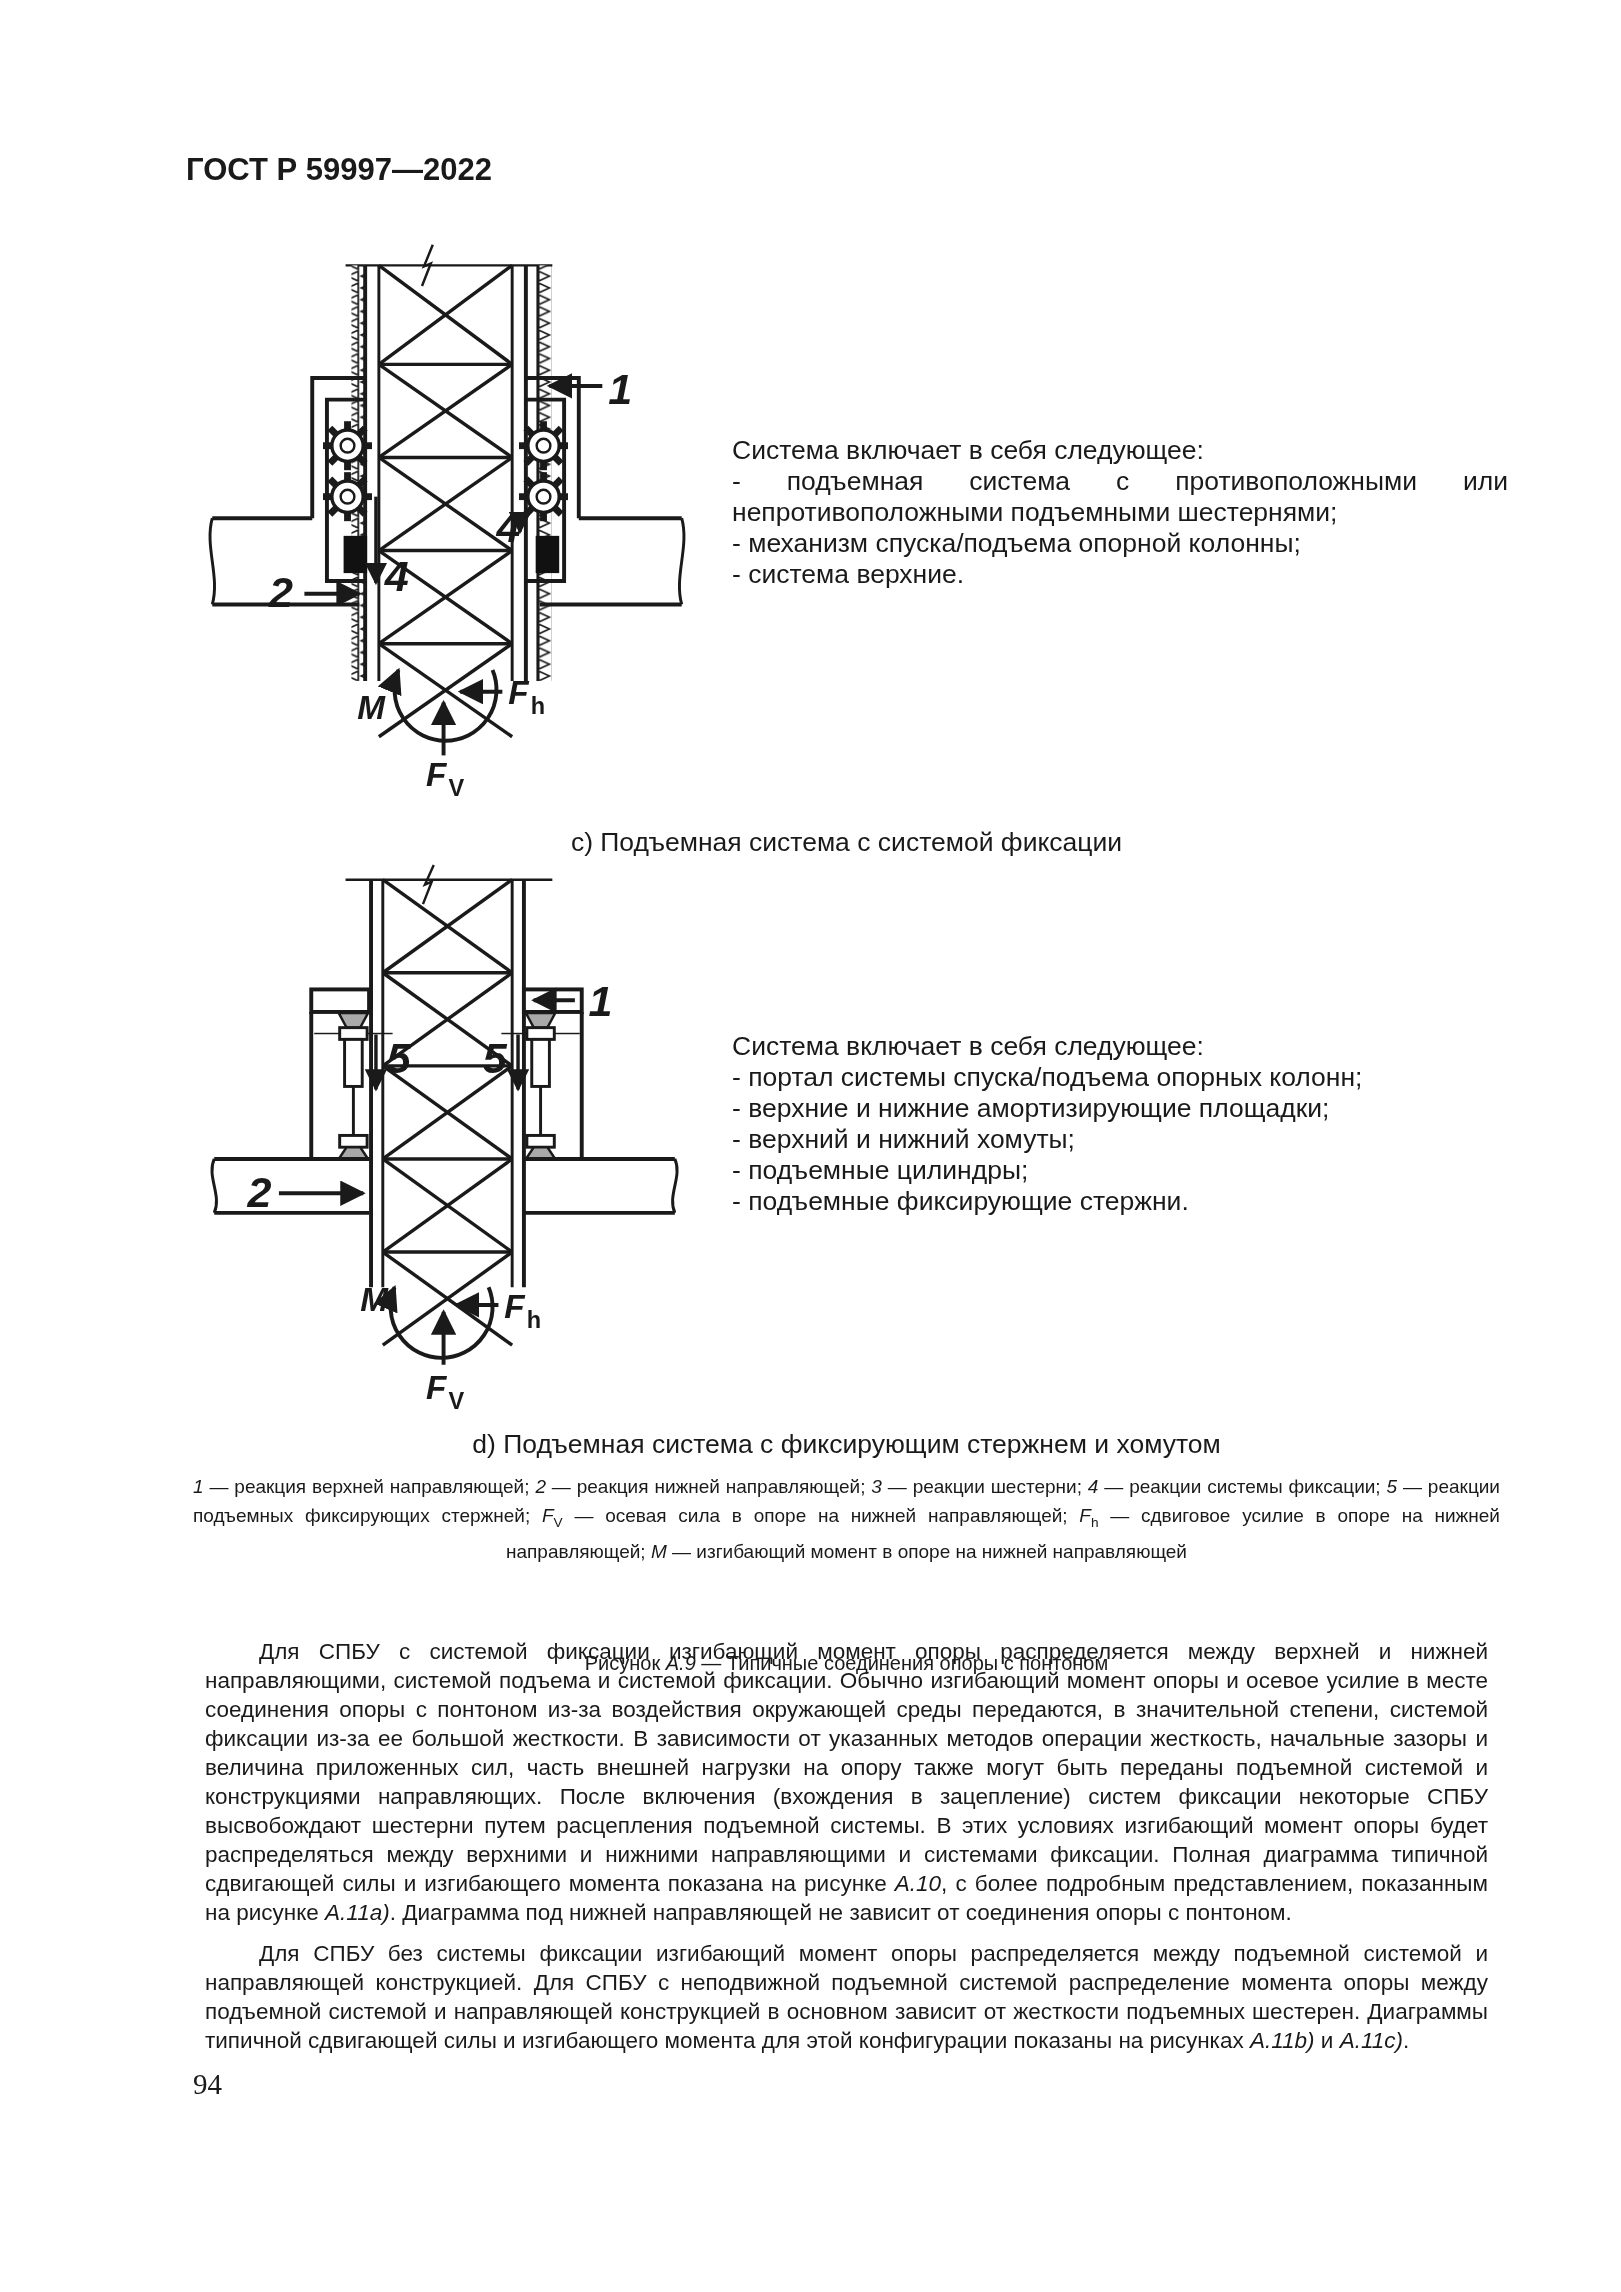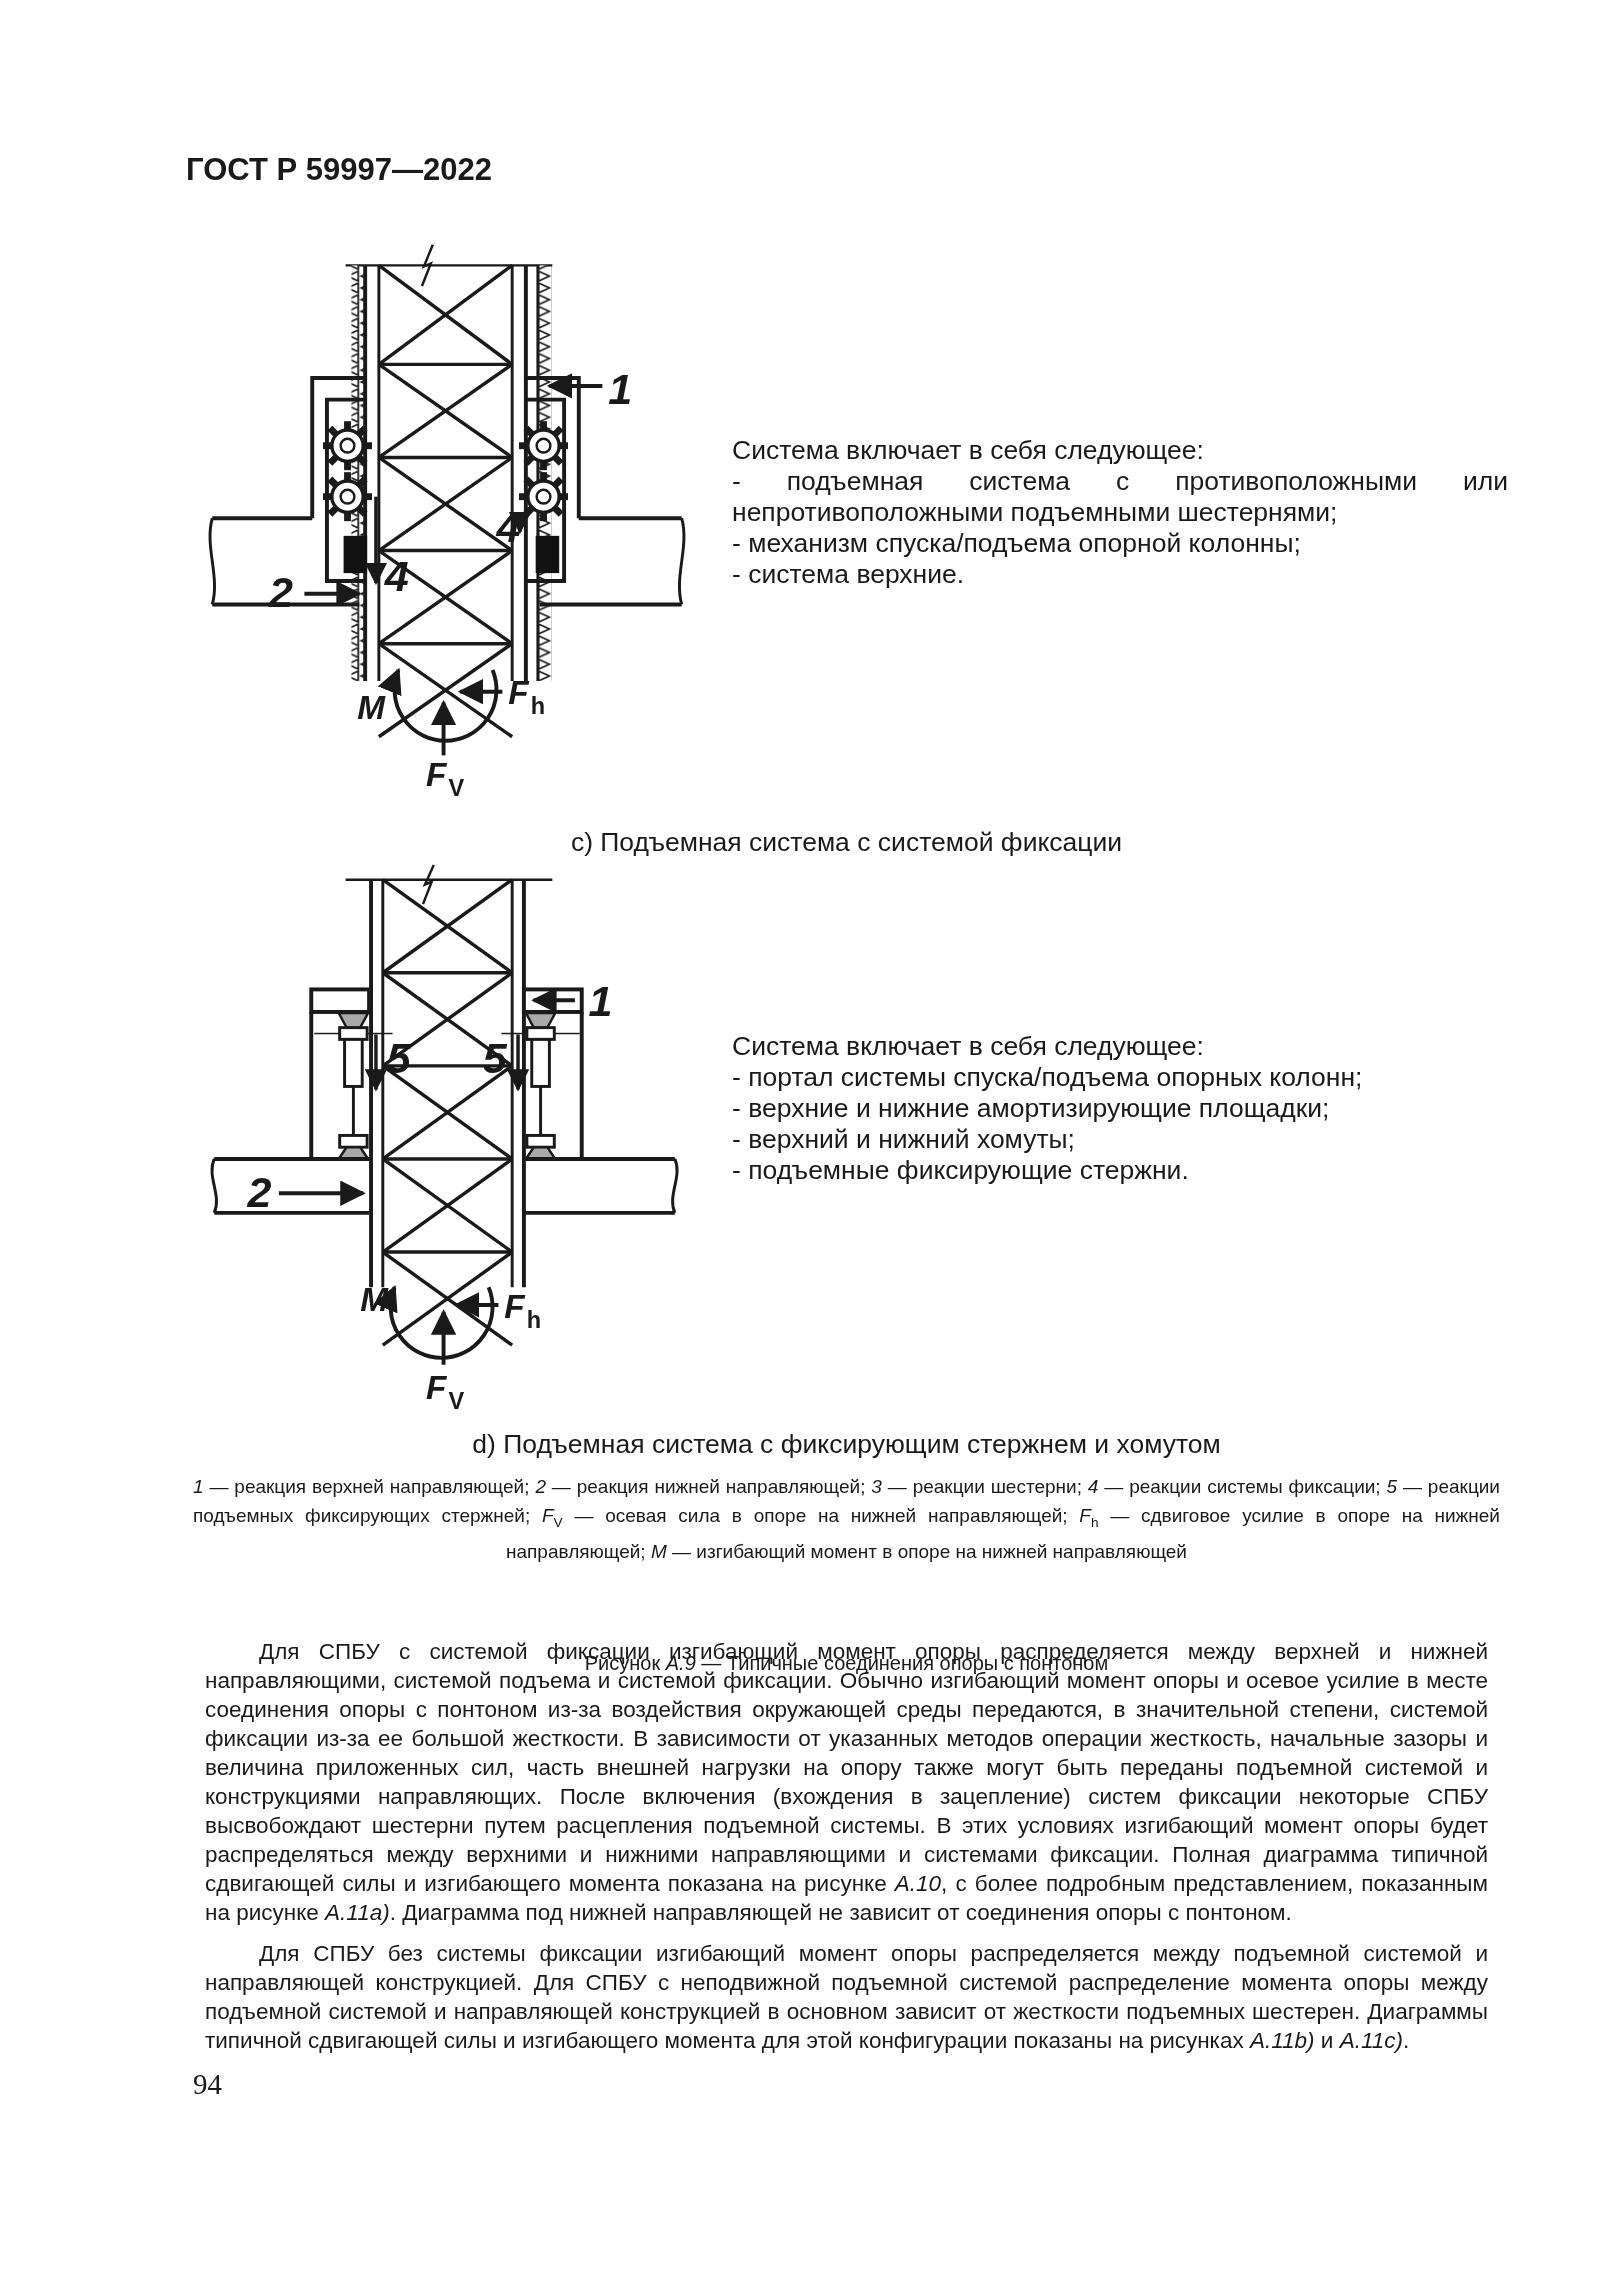--- a/index.html
+++ b/index.html
@@ -241,20 +241,21 @@
     <line class="ln" x1="282" y1="512" x2="282" y2="458" stroke-width="4" marker-end="url(#ah)"></line>
     <text class="lbl sym" x="264" y="547">F</text>
     <text class="lbl ssub" x="287" y="557">V</text>
   </svg>
 
   <div class="abs fig-text fig-text-d">
     <div>Система включает в себя следующее:</div>
     <div class="itm">- портал системы спуска/подъема опорных колонн;</div>
     <div class="itm">- верхние и нижние амортизирующие площадки;</div>
     <div class="itm">- верхний и нижний хомуты;</div>
+    <div class="itm">- подъемные цилиндры;</div>
     <div class="itm">- подъемные фиксирующие стержни.</div>
   </div>
 
   <div class="abs fig-caption cap-d">d) Подъемная система с фиксирующим стержнем и хомутом</div>
 
   <div class="abs legend"><span class="it">1</span><span> — реакция верхней направляющей; </span><span class="it">2</span><span> — реакция нижней направляющей; </span><span class="it">3</span><span> — реакции шестерни; </span><span class="it">4</span><span> — реакции системы фиксации; </span><span class="it">5</span><span> — реакции подъемных фиксирующих стержней; </span><span class="it">F</span><sub>V</sub><span> — осевая сила в опоре на нижней направляющей; </span><span class="it">F</span><sub>h</sub><span> — сдвиговое усилие в </span><span>опоре на нижней направляющей; </span><span class="it">M</span><span> — изгибающий момент в опоре на нижней направляющей</span></div>
 
   <div class="abs fig-title"><span>Рисунок </span><span class="it">А.9</span><span> — Типичные соединения опоры с понтоном</span></div>
 
   <div class="abs body-text">

